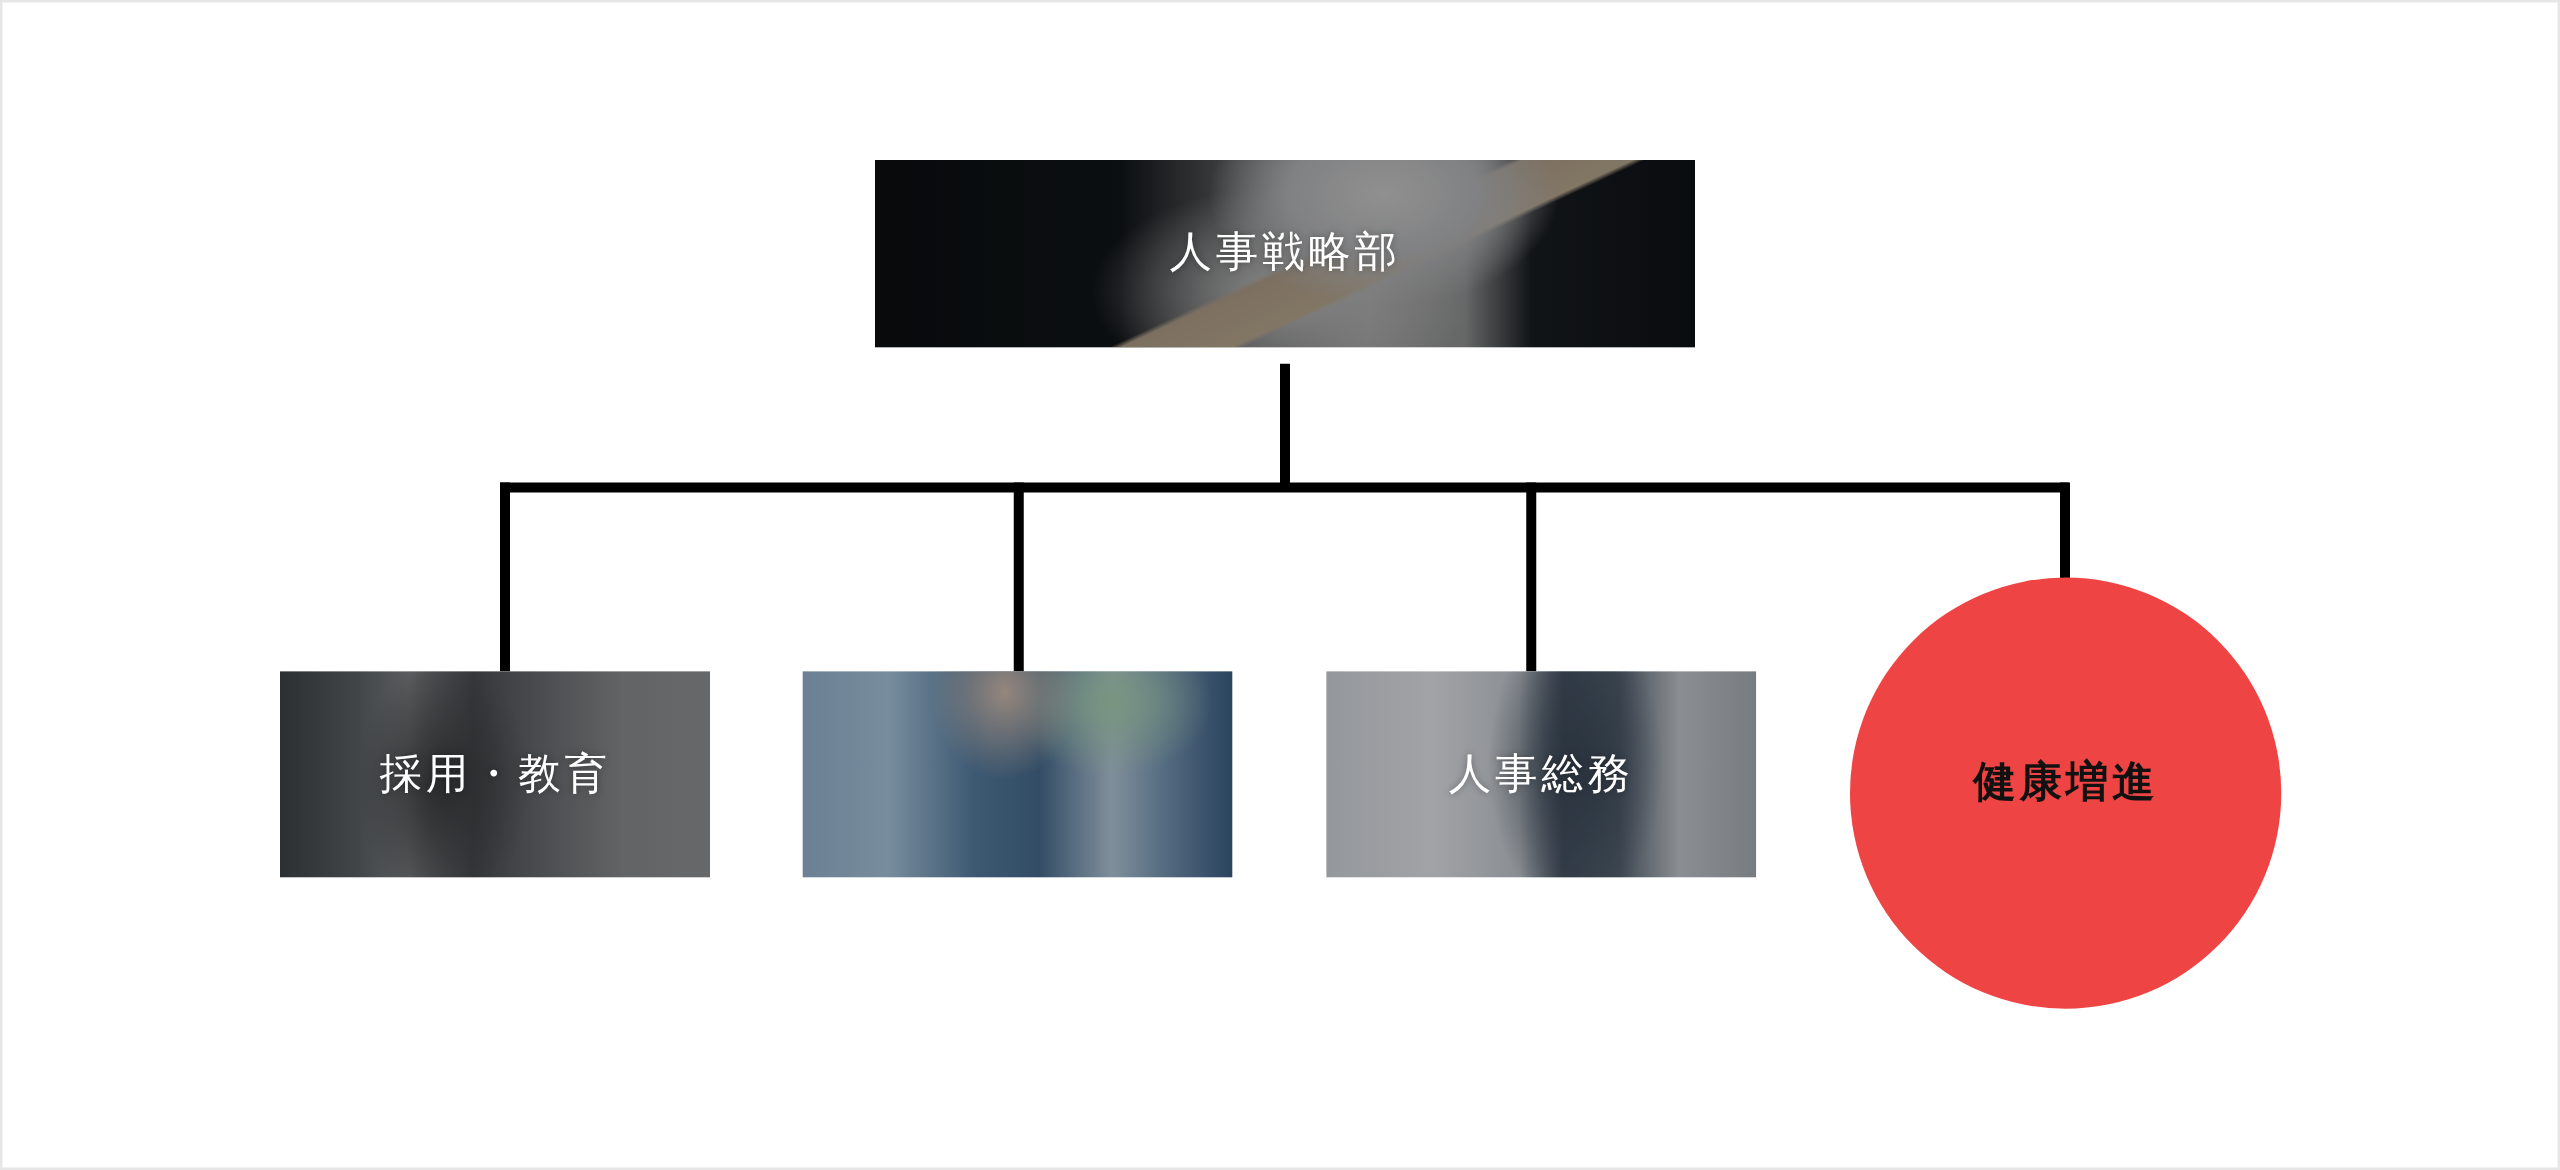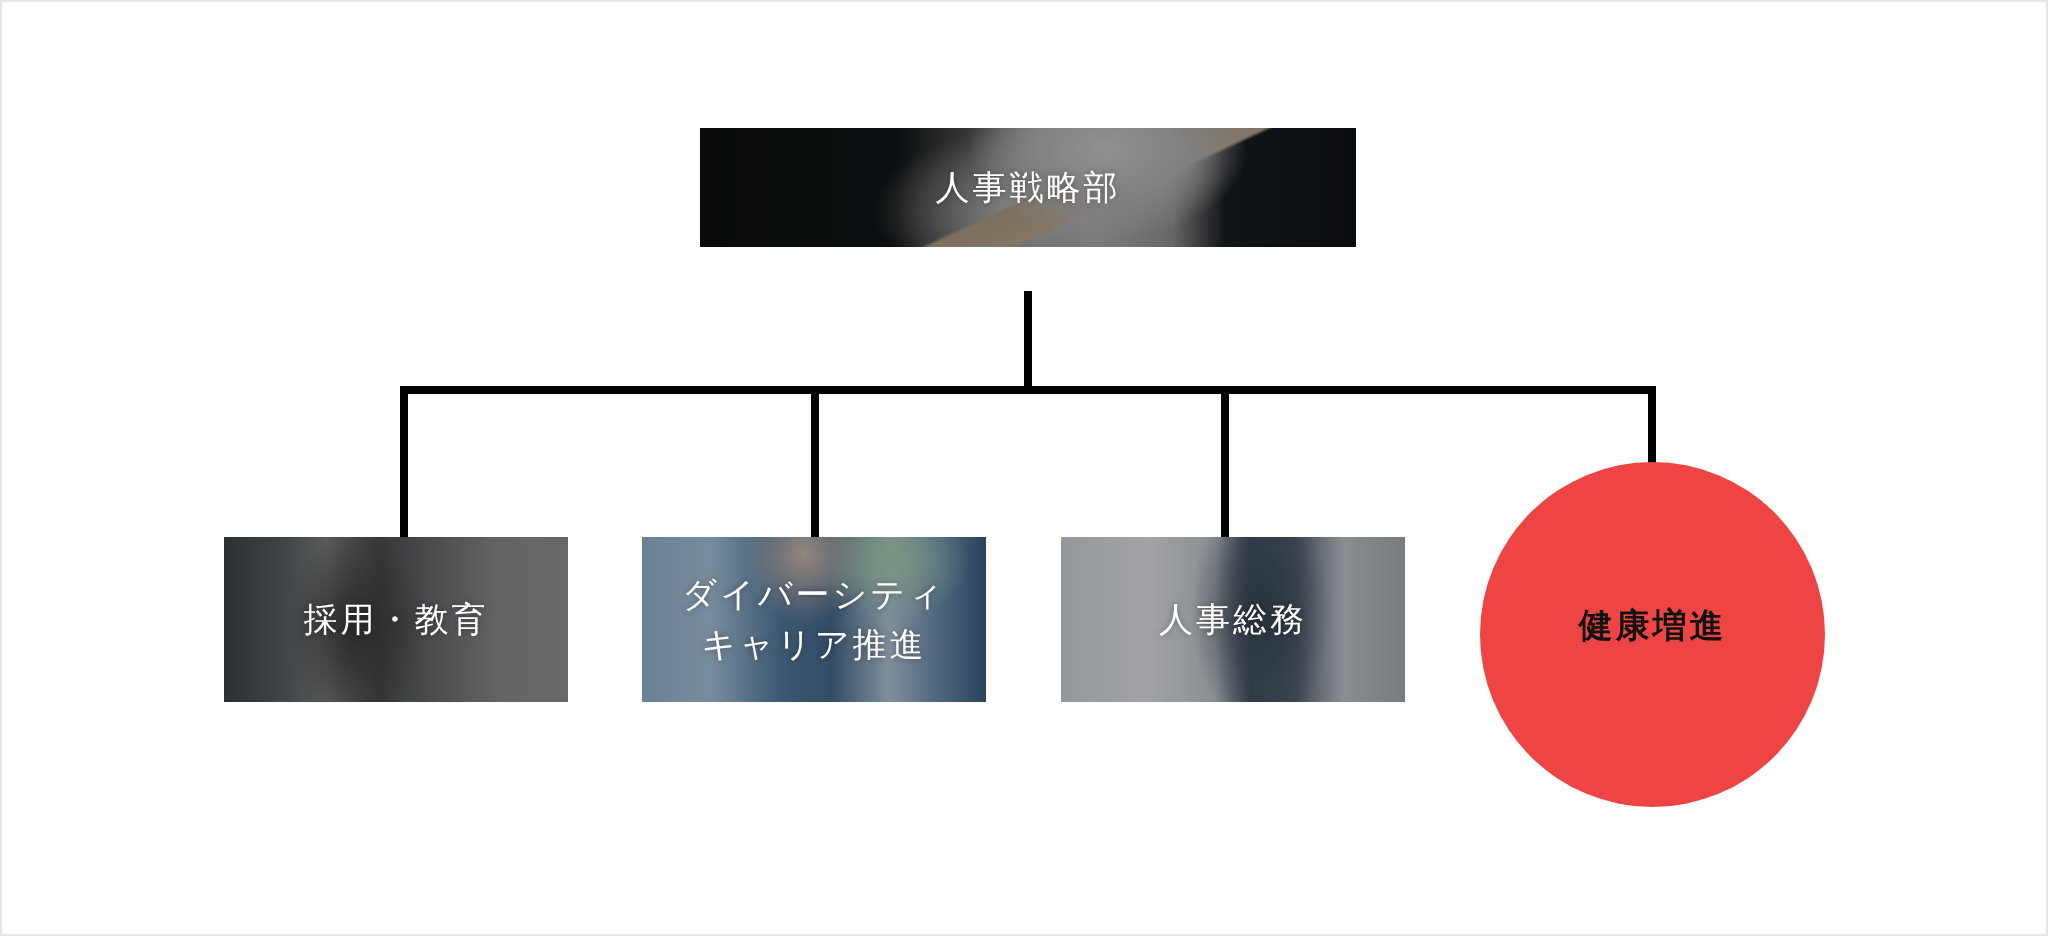--- a/index.html
+++ b/index.html
@@ -18,21 +18,21 @@
       text-align: center;
     }
     .box .photo { position: absolute; inset: 0; }
     .box .shade { position: absolute; inset: 0; }
     .box .label {
       position: relative; color: #ffffff; font-size: 34px;
       letter-spacing: 3px; line-height: 1.45; white-space: pre-line;
       text-shadow: 0 0 6px rgba(0,0,0,0.35);
     }
     
-    #node-top { left: 700px; top: 128px; width: 656px; height: 119px; }
+    #node-top { left: 700px; top: 128px; width: 656px; height: 150px; }
     #node-top .photo {
       background:
         radial-gradient(ellipse 140px 90px at 62% 18%, #e9e9ea 0%, #cfd0d2 55%, rgba(207,208,210,0) 100%),
         linear-gradient(155deg, transparent 52%, #c8b49a 53%, #d2bfa3 62%, transparent 63%),
         radial-gradient(ellipse 220px 120px at 50% 70%, #d8d8d8 0%, rgba(216,216,216,0) 70%),
         linear-gradient(90deg, #0d1113 0%, #14191c 30%, #6e7072 45%, #b9b9b9 60%, #a4a5a6 72%, #1d2227 80%, #101418 100%);
     }
     #node-top .shade { background: rgba(0,0,0,0.38); }
     
     .child { top: 537px; width: 344px; height: 165px; }
@@ -91,22 +91,20 @@
 
 <div class="box child" id="node-0">
   <div class="photo"></div>
   <div class="shade"></div>
   <span class="label">採用・教育</span>
 </div>
 
 <div class="box child" id="node-1">
   <div class="photo"></div>
   <div class="shade"></div>
-  <span class="label">ダイバーシティ
-キャリア推進</span>
 </div>
 
 <div class="box child" id="node-2">
   <div class="photo"></div>
   <div class="shade"></div>
   <span class="label">人事総務</span>
 </div>
 
 <div id="node-3">
   <span class="label">健康増進</span>

